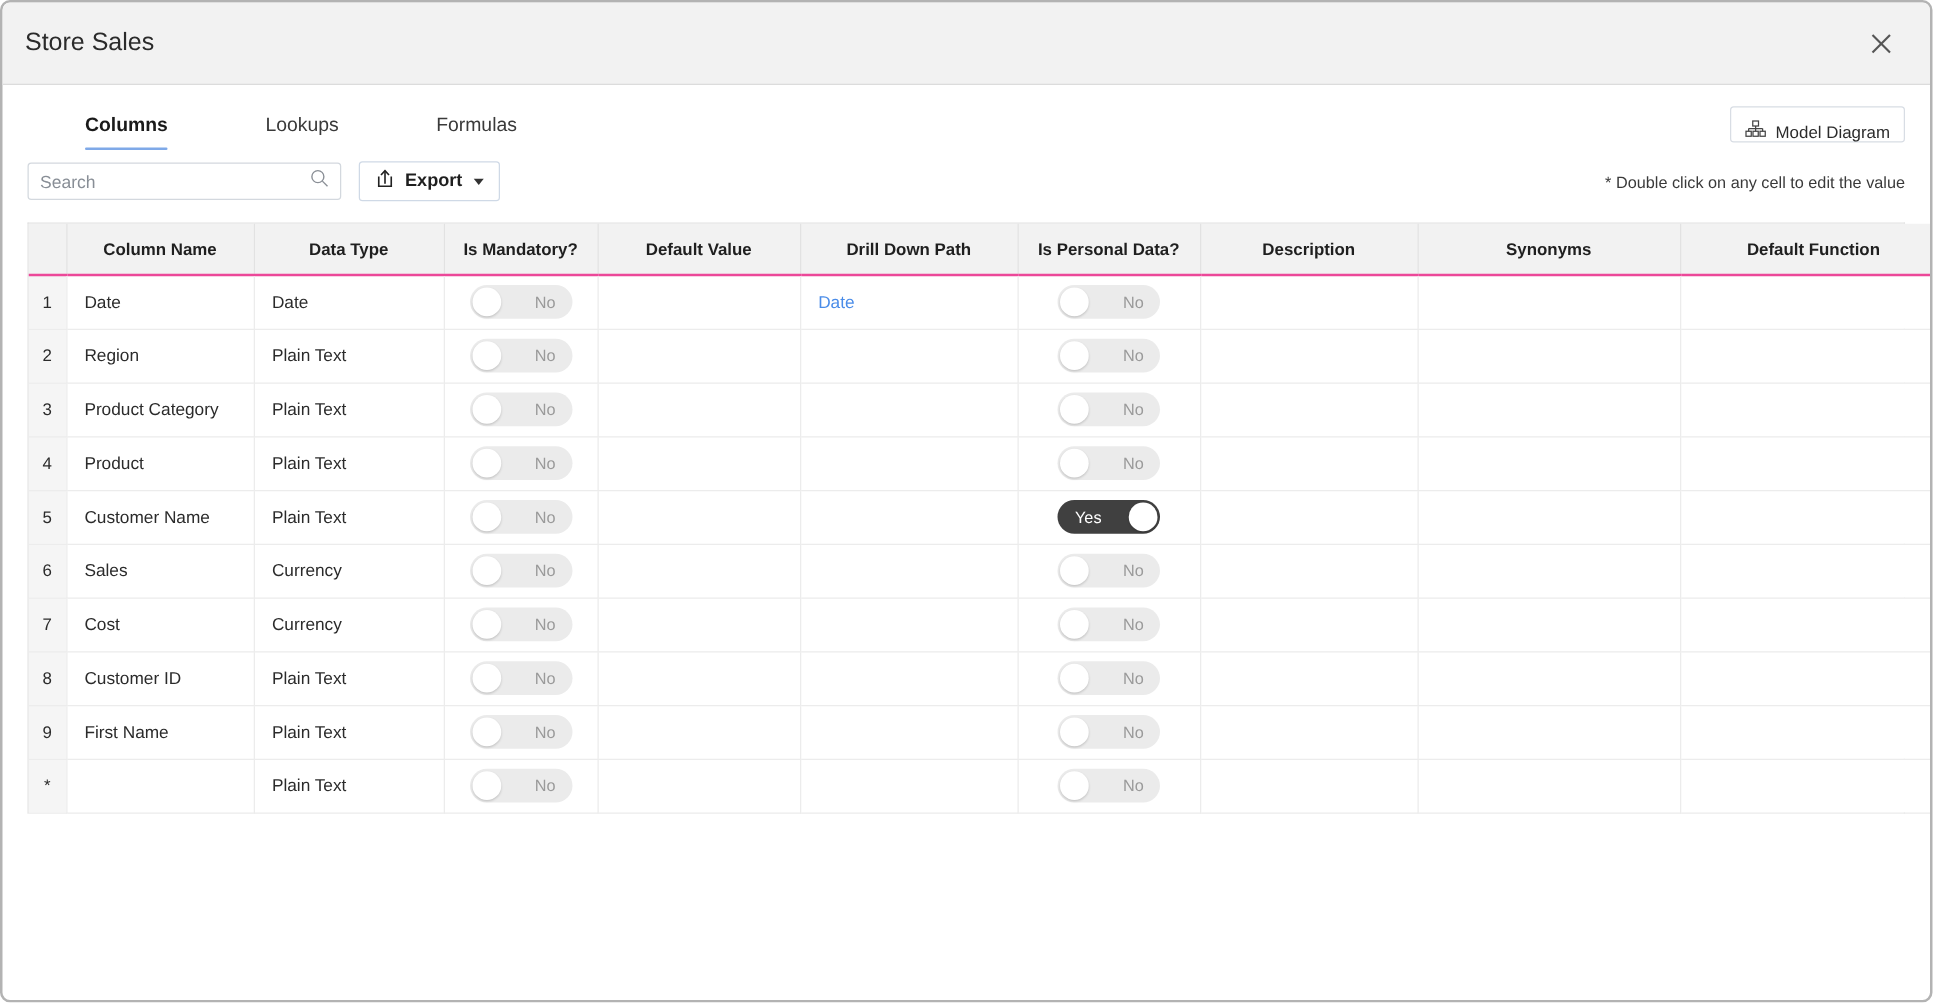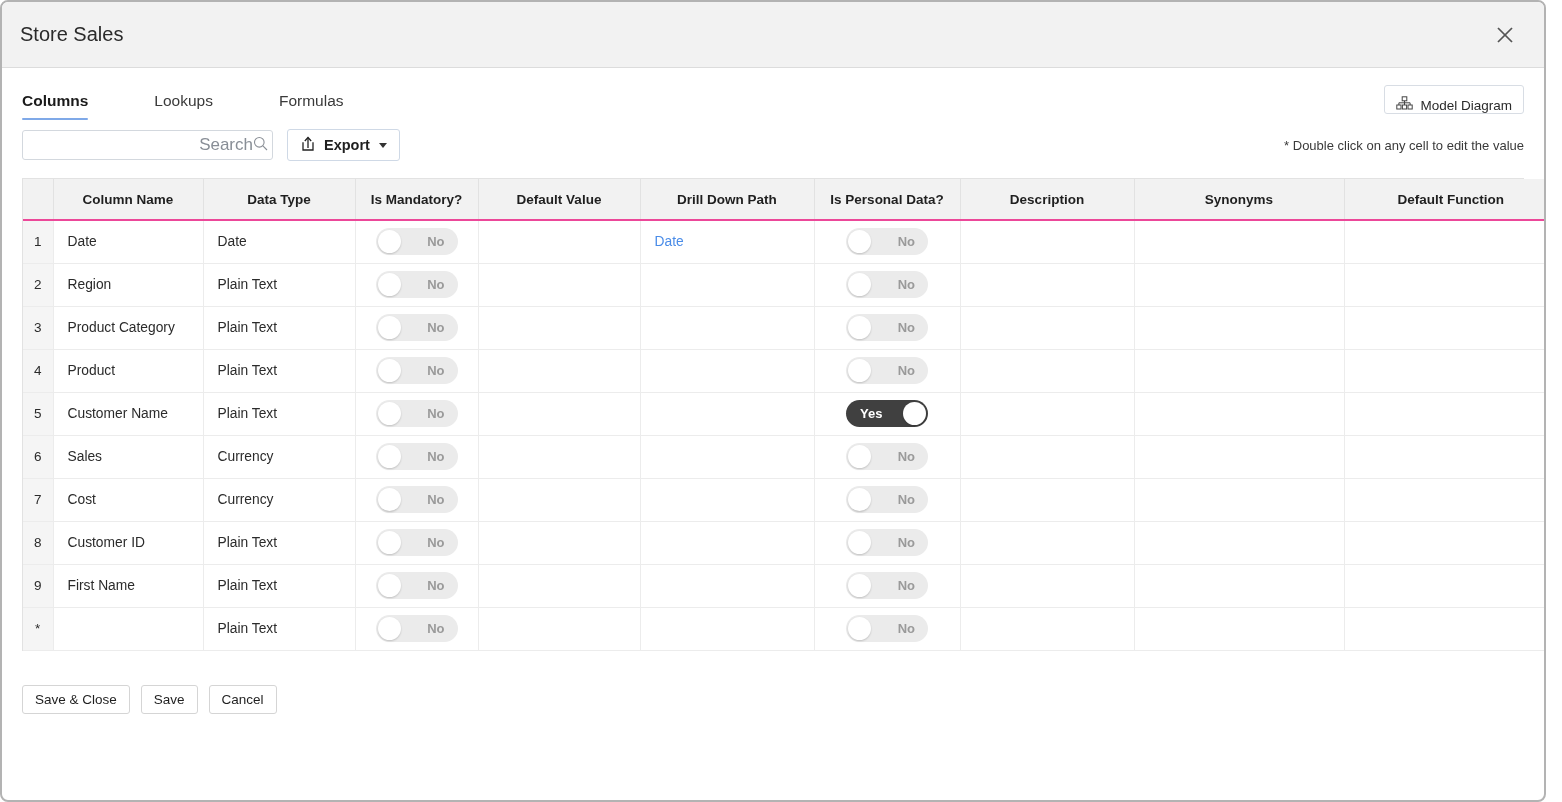--- a/index.html
+++ b/index.html
@@ -47,21 +47,21 @@
   }
   .close-btn svg { display: block; }
 
   
   .tabs-row {
     display: flex;
     align-items: flex-start;
     padding: 24px 20px 0 20px;
     position: relative;
   }
-  .tabs { display: flex; gap: 4px; }
+  .tabs { display: flex; gap: 16px; margin-left: 46px; }
   .tab {
     font-size: 15.5px;
     color: #3a3a3a;
     padding: 0 0 10px 0;
     margin-right: 62px;
     cursor: pointer;
     position: relative;
     white-space: nowrap;
   }
   .tab.active {
@@ -108,25 +108,24 @@
     border-radius: 3px;
     display: flex;
     align-items: center;
     padding: 0 9px;
     background: #fff;
   }
   .search-box input {
     flex: 1;
     border: none;
     outline: none;
-    font-size: 17px;
+    font-size: 14px;
     color: #14532d;
     font-family: "Liberation Sans", sans-serif;
     background: transparent;
-    text-align: right;
   }
   .search-box input::placeholder { color: #888e96; }
 
   .export-btn {
     margin-left: 14px;
     height: 32px;
     display: flex;
     align-items: center;
     gap: 8px;
     padding: 0 12px;
@@ -219,21 +218,20 @@
   .toggle {
     display: inline-flex;
     align-items: center;
     width: 82px;
     height: 27px;
     border-radius: 14px;
     background: #ebebeb;
     position: relative;
     cursor: pointer;
     vertical-align: middle;
-    font-weight: bold;
   }
   .toggle .knob {
     position: absolute;
     top: 2px;
     left: 2px;
     width: 23px;
     height: 23px;
     border-radius: 50%;
     background: #fff;
     box-shadow: 0 1px 2px rgba(0,0,0,0.18);
@@ -550,19 +548,14 @@
                 <span class="lbl">No</span>
               </div></td>
             <td></td>
             <td></td>
             <td></td>
           </tr>
         </tbody>
     </table>
   </div>
 
-  <div class="footer">
-    <button class="btn">Save &amp; Close</button>
-    <button class="btn">Save</button>
-    <button class="btn">Cancel</button>
-  </div>
 
 </div>
 
 </body></html>

